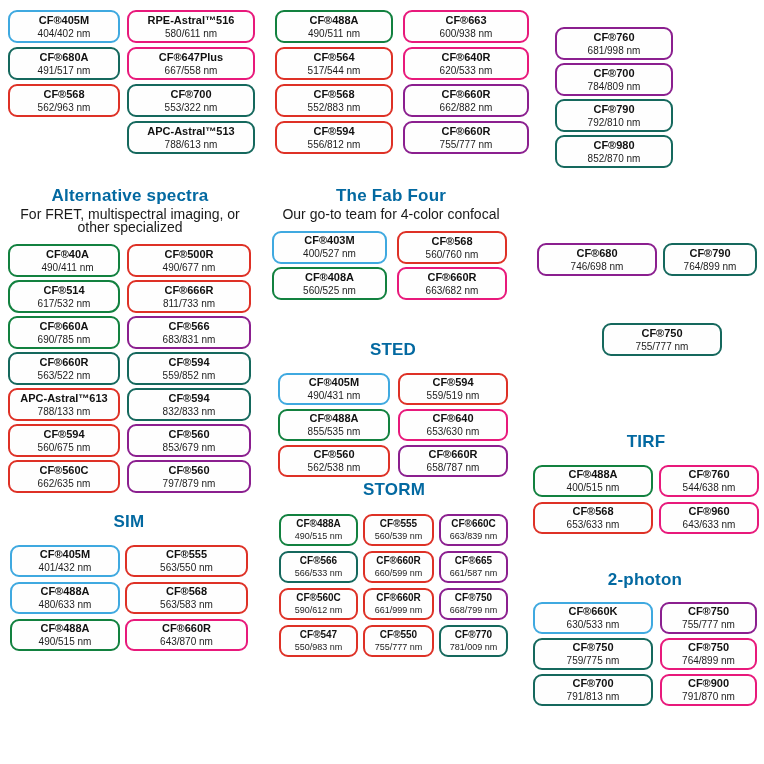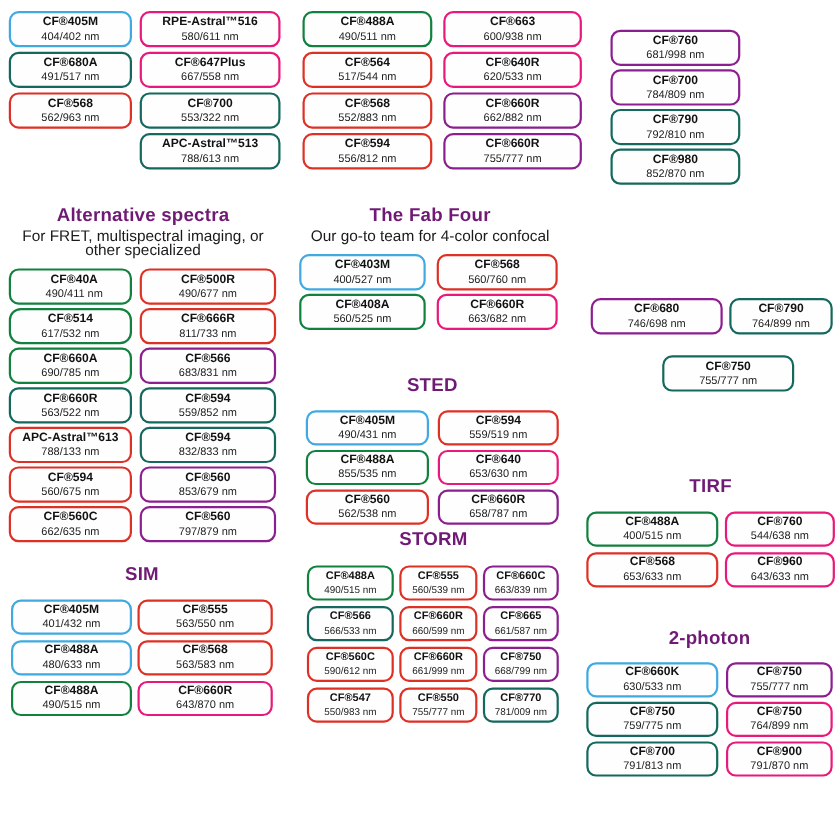--- a/index.html
+++ b/index.html
@@ -4,21 +4,21 @@
 <style>
   * { box-sizing: border-box; margin: 0; padding: 0; }
   html, body { background: #ffffff; }
   body {
     width: 764px; height: 764px; position: relative; overflow: hidden;
     font-family: "Liberation Sans", sans-serif; color: #111;
   }
   .board { position: absolute; inset: 0; }
   .group { position: absolute; }
   .gtitle {
-    font-size: 17px; font-weight: bold; text-align: center; color: #701a75;
+    font-size: 17px; font-weight: bold; text-align: center; color: #0369a1;
     line-height: 20px; letter-spacing: 0.2px;
   }
   .gsub { font-size: 14px; text-align: center; color: #1a1a1a; line-height: 13px; margin-top: 2px; }
   .pills { display: grid; justify-content: start; }
   .pill {
     background: #fefefe; border: 2px solid #888; border-radius: 9px;
     display: flex; flex-direction: column; align-items: center; justify-content: center;
     text-align: center; padding: 2px 3px;
   }
   .pill-empty { border: none; }
@@ -37,21 +37,21 @@
   .g-tr { left: 555px; top: 27px; }
   .g-tr .pills { grid-template-columns: 118px; grid-auto-rows: 33px; gap: 3px; }
 
   .g-alt { left: 8px; top: 186px; width: 244px; }
   .g-alt .pills { margin-top: 10px; grid-template-columns: 112px 124px; grid-auto-rows: 33px; gap: 3px 7px; }
 
   .g-fab { left: 272px; top: 186px; width: 238px; }
   .g-fab .pills { margin-top: 10px; grid-template-columns: 115px 110px; grid-auto-rows: 33px; gap: 3px 10px; }
 
   .g-nir { left: 537px; top: 243px; }
-  .g-nir .pills { grid-template-columns: 120px 94px; grid-auto-rows: 33px; gap: 4px 6px; margin-top: 28px; }
+  .g-nir .pills { grid-template-columns: 120px 94px; grid-auto-rows: 33px; gap: 4px 6px; }
 
   .g-sted { left: 278px; top: 340px; width: 230px; }
   .g-sted .pills { margin-top: 13px; grid-template-columns: 112px 110px; grid-auto-rows: 32px; gap: 4px 8px; }
 
   .g-pa { left: 582px; top: 308px; width: 160px; }
   .g-pa .pills { margin-top: 15px; grid-template-columns: 120px; grid-auto-rows: 33px; justify-content: center; }
 
   .g-tirf { left: 533px; top: 432px; width: 226px; }
   .g-tirf .pills { margin-top: 13px; grid-template-columns: 120px 100px; grid-auto-rows: 32px; gap: 5px 6px; }
 
@@ -221,21 +221,21 @@
           <div class="pname">CF®560</div>
           <div class="pnm">797/879 nm</div>
         </div>
       </div>
   </section>
 
   <section class="group g-fab">
     <h2 class="gtitle">The Fab Four</h2>
     <p class="gsub">Our go-to team for 4-color confocal</p>
     <div class="pills">
-        <div class="pill" style="border-color: rgb(63, 169, 224);">
+        <div class="pill" style="border-color: rgb(63, 169, 224); justify-content: flex-end;">
           <div class="pname">CF®403M</div>
           <div class="pnm">400/527 nm</div>
         </div>
         <div class="pill" style="border-color: rgb(222, 49, 38);">
           <div class="pname">CF®568</div>
           <div class="pnm">560/760 nm</div>
         </div>
         <div class="pill" style="border-color: rgb(18, 129, 63);">
           <div class="pname">CF®408A</div>
           <div class="pnm">560/525 nm</div>

